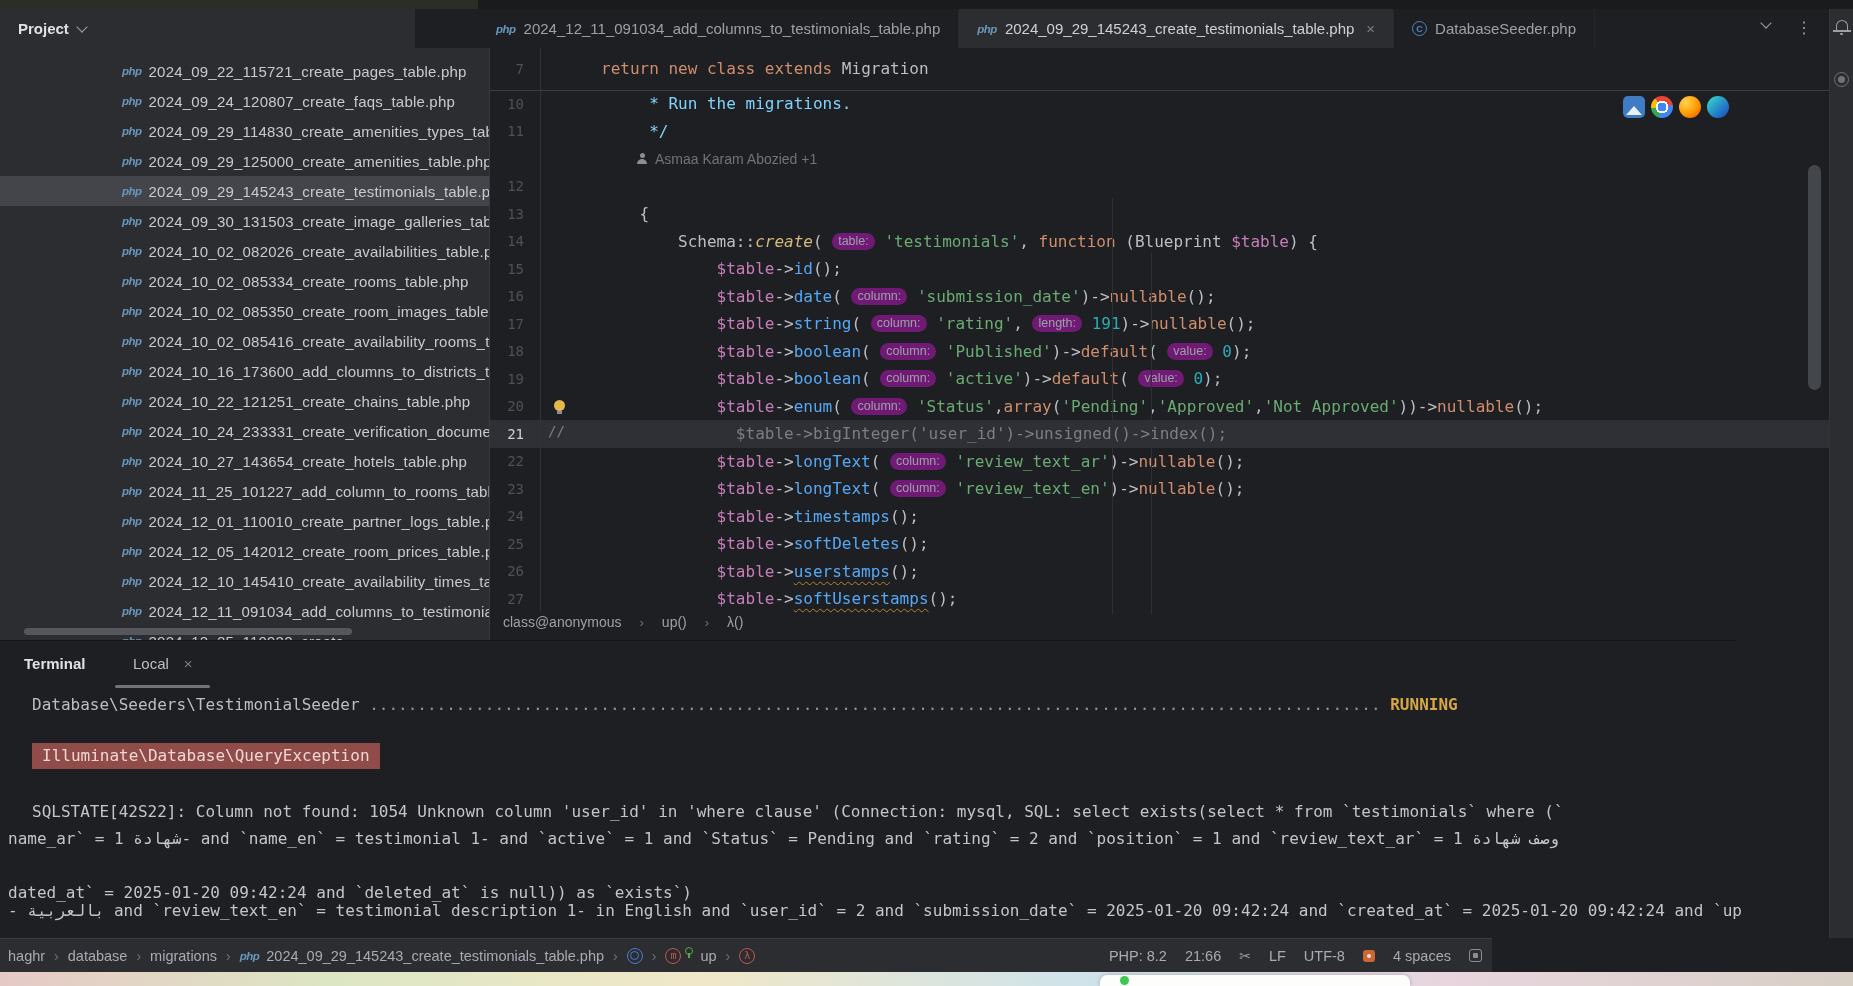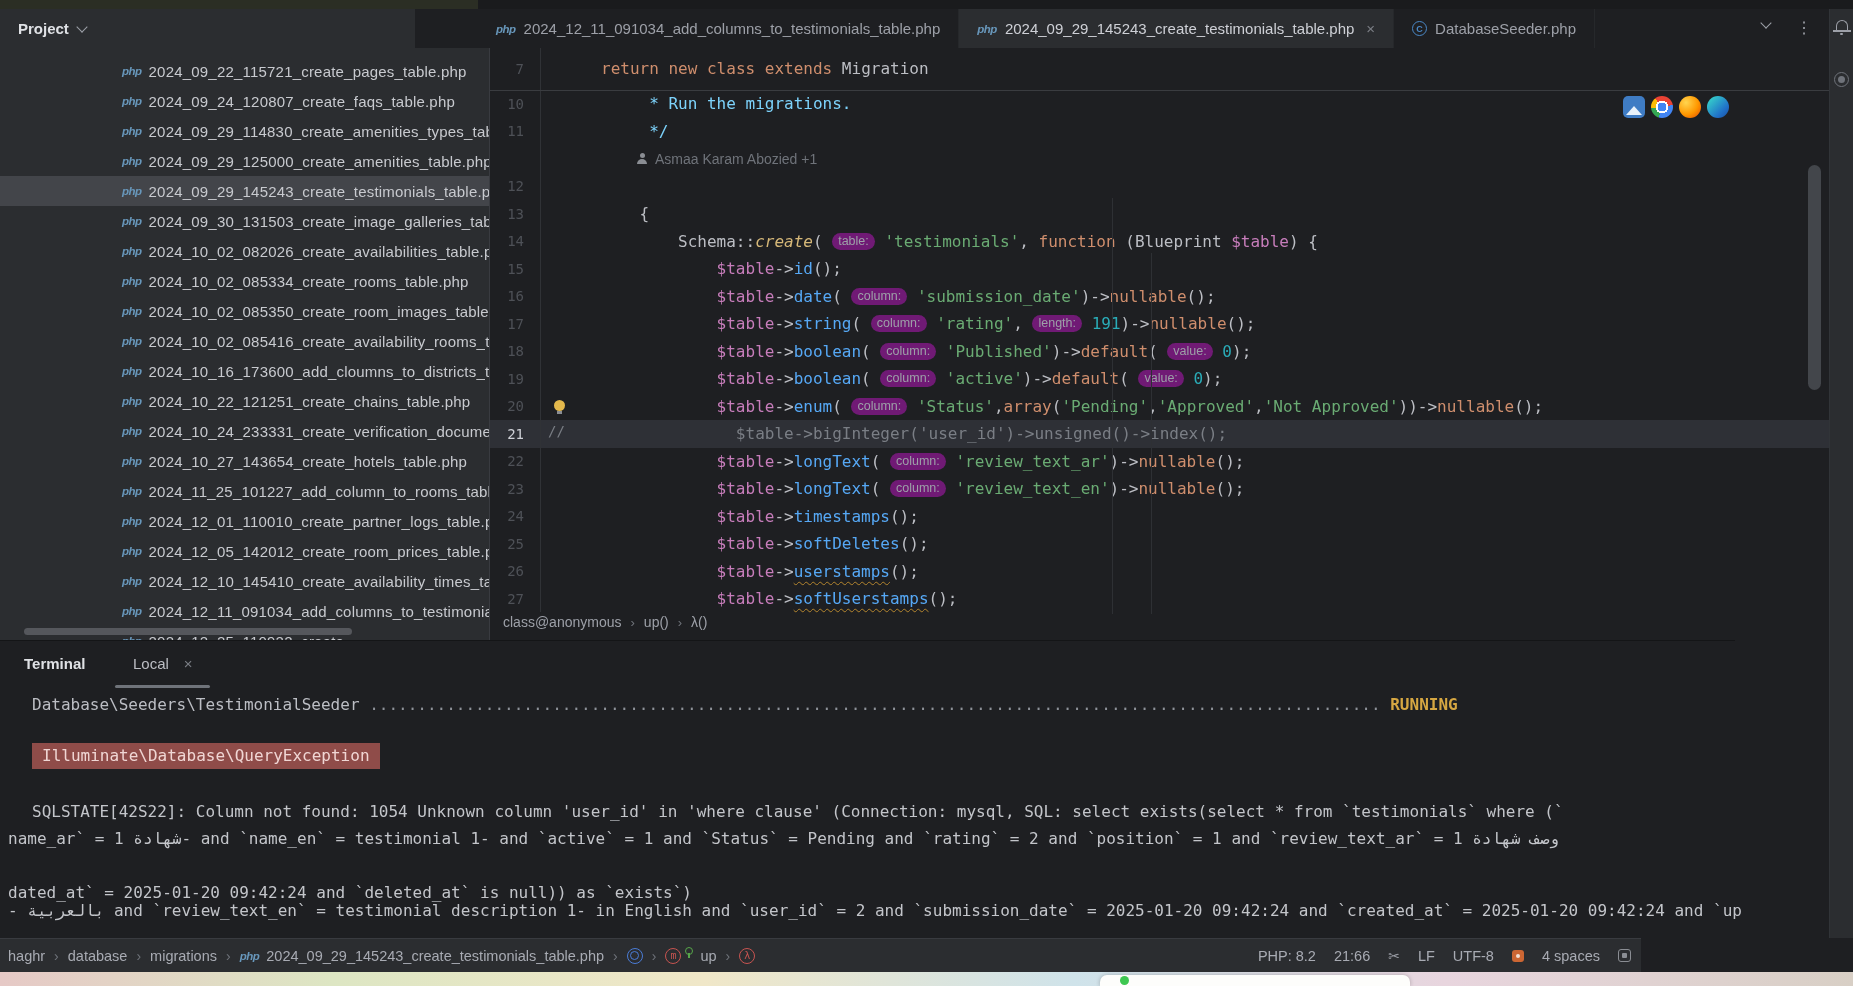--- a/index.html
+++ b/index.html
@@ -63,35 +63,35 @@
   .insp{position:absolute;right:28px;top:12px;display:flex;align-items:center;gap:10px;}
   .warn{color:#e8b546;font-size:14px;}
   .insp .cnt{color:#bcbec4;font-size:13.5px;margin-left:-6px;}
   .bicons{position:absolute;right:100px;top:48px;display:flex;gap:6px;}
   .bico{width:22px;height:22px;border-radius:50%;}
   .ico-preview{border-radius:5px;background:#3f7cc4;position:relative;overflow:hidden;}
   .ico-preview::after{content:"";position:absolute;left:3px;bottom:3px;border-left:8px solid transparent;border-right:8px solid transparent;border-bottom:9px solid #e8f1fa;}
   .ico-chrome{background:radial-gradient(circle at 50% 50%, #4285f4 0 4.5px, #fff 4.5px 6.5px, transparent 6.5px),conic-gradient(from -40deg,#ea4335 0 33%,#4285f4 33% 66%,#34a853 66% 84%,#fbbc05 84%);}
   .ico-firefox{background:radial-gradient(circle at 32% 30%, #ffd54f, #ff9800 55%, #e65100 95%);}
   .ico-edge{background:linear-gradient(135deg,#35d0cb 10%,#2070c8 70%,#1a4fa0);}
-  .bcrumb{position:absolute;left:13px;top:566px;display:flex;align-items:center;gap:9px;font-size:14px;color:#9da0a8;}
+  .bcrumb{position:absolute;left:13px;top:566px;display:flex;align-items:center;gap:18px;font-size:14px;color:#9da0a8;}
   .bcrumb .sep{color:#6f737a;font-size:13px;}
   
   .term{left:0;top:640px;width:1735px;height:298px;background:#1e1f22;border-top:1px solid #141517;box-sizing:border-box;}
   .term-title{position:absolute;left:24px;top:14px;font-size:15px;font-weight:bold;color:#dfe1e5;}
   .term-tab{position:absolute;left:133px;top:14px;font-size:15px;color:#bcbec4;display:flex;gap:15px;align-items:center;}
   .term-tab .x{color:#7b7e85;}
   .tab-underline{position:absolute;left:115px;top:44px;width:95px;height:3px;border-radius:2px;background:#6f737a;}
   .tmono{font-family:"DejaVu Sans Mono",monospace;font-size:16px;color:#bcbec4;white-space:pre;}
   .seeder{position:absolute;left:32px;top:54px;}
   .dots{color:#8e9299;} .running{color:#d6a742;font-weight:bold;}
   .badge{position:absolute;left:32px;top:102px;background:#8f4c49;color:#f0d6d4;padding:3px 10px 4px;font-family:"DejaVu Sans Mono",monospace;font-size:16px;}
   .errline{position:absolute;font-family:"DejaVu Sans Mono",monospace;font-size:16px;color:#c3c5ca;white-space:pre;}
   
-  .sbar{left:0;top:938px;width:1641px;height:34px;background:#2b2d30;border-top:1px solid #393b40;box-sizing:border-box;display:flex;align-items:center;justify-content:space-between;padding:0 10px 0 8px;}
+  .sbar{left:0;top:938px;width:1492px;height:34px;background:#2b2d30;border-top:1px solid #393b40;box-sizing:border-box;display:flex;align-items:center;justify-content:space-between;padding:0 10px 0 8px;}
   .sb-left,.sb-right{display:flex;align-items:center;gap:9px;font-size:14.5px;color:#a8abb3;}
   .sb-right{gap:18px;}
   .sb-item{display:flex;align-items:center;gap:7px;}
   .sb-sep{color:#6f737a;font-size:14px;}
   .ic-target{position:relative;width:16px;height:16px;border:1.6px solid #4a7cd6;border-radius:50%;box-sizing:border-box;}
   .ic-target::after{content:"";position:absolute;inset:2.5px;border:1.6px solid #4a7cd6;border-radius:50%;}
   .ring-red{display:inline-flex;align-items:center;justify-content:center;width:16px;height:16px;border:1.5px solid #c75450;border-radius:50%;color:#c75450;font-size:10px;box-sizing:border-box;font-family:"DejaVu Sans Mono",monospace;}
   .keyic{position:relative;width:6px;height:6px;border:1.6px solid #57a64a;border-radius:50%;margin-left:-3px;margin-top:-10px;}
   .keyic::after{content:"";position:absolute;left:2px;top:5px;width:1.6px;height:5px;background:#57a64a;}
   .ic-scissors{color:#9da0a8;font-size:14px;font-family:"DejaVu Sans",sans-serif;}

